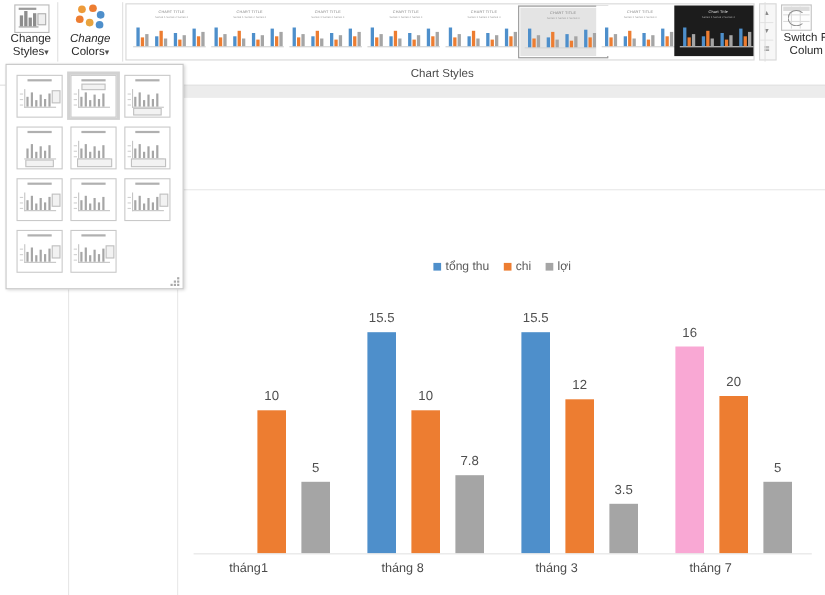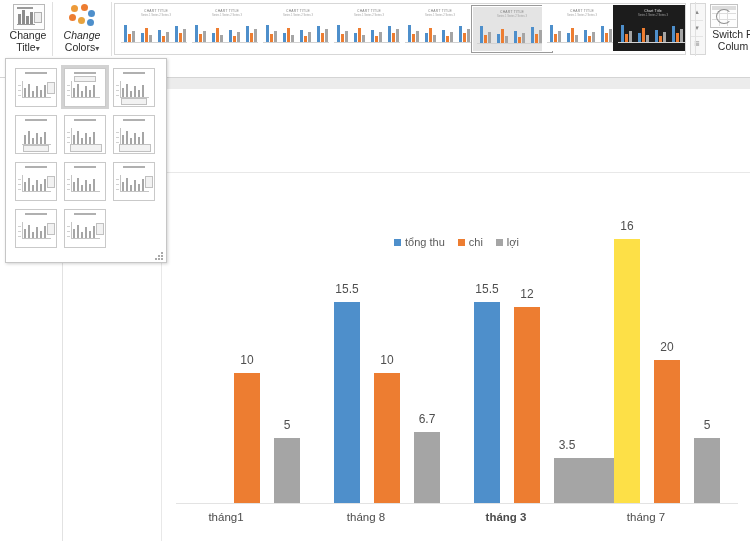--- a/index.html
+++ b/index.html
@@ -132,21 +132,21 @@
         <div class="ql-title"></div>
         <div class="ql-bar" style="left:4px;height:10px;"></div>
         <div class="ql-bar" style="left:8px;height:14px;"></div>
         <div class="ql-bar" style="left:12px;height:8px;"></div>
         <div class="ql-bar" style="left:16px;height:12px;"></div>
         <div class="ql-ax"></div>
         <div class="ql-leg"></div>
       </div>
       <div class="btn-label" style="top:27px;">Change</div>
       <div class="btn-label" style="top:39px;">
-        <span>Title</span><span class="caret">▾</span>
+        <span>Styles</span><span class="caret">▾</span>
       </div>
     </div>
 
     <div id="change-colors">
       <div id="cc-icon">
         <i style="left:4px;top:1px;background:#ED9B3A;"></i>
         <i style="left:14px;top:0px;background:#ED7D31;"></i>
         <i style="left:21px;top:6px;background:#4E8FCB;"></i>
         <i style="left:2px;top:10px;background:#ED7D31;"></i>
         <i style="left:11px;top:13px;background:#E8A33D;"></i>
@@ -298,20 +298,21 @@
             <div class="cs-bar" style="left: 63px; bottom: 9px; height: 9px; background: rgb(237, 125, 49);"></div>
             <div class="cs-bar" style="left: 67px; bottom: 9px; height: 13px; background: rgb(165, 165, 165);"></div>
           </div>
         </div>
       <div id="cs-scroll">
         <div class="cs-sb" style="top:0px;">▴</div>
         <div class="cs-sb" style="top:16px;">▾</div>
         <div class="cs-sb" style="top:32px;border-bottom:none;">≣</div>
       </div>
     </div>
+    <div id="chart-styles-label">Chart Styles</div>
 
     <div class="grp-divider" style="left:695px;"></div>
 
     <div id="switch-rc">
       <div id="src-icon">
         <div class="gl" style="left:1px;top:1px;width:24px;height:4px;"></div>
         <div class="gl" style="left:1px;top:8px;width:24px;height:1px;"></div>
         <div class="gl" style="left:1px;top:14px;width:24px;height:1px;"></div>
         <div class="gl" style="left:8px;top:1px;width:1px;height:20px;"></div>
         <div class="gl" style="left:16px;top:1px;width:1px;height:20px;"></div>
@@ -356,50 +357,50 @@
             </div>
           </div>
           <div class="group" style="left: 146px; width: 140px;">
             <div class="bar" style="left: 12px; height: 201.5px; background: rgb(78, 143, 203);">
               <div class="dlbl">15.5</div>
             </div>
             <div class="bar" style="left: 52px; height: 130px; background: rgb(237, 125, 49);">
               <div class="dlbl">10</div>
             </div>
             <div class="bar" style="left: 92px; height: 71.5px; background: rgb(165, 165, 165);">
-              <div class="dlbl">6.7</div>
+              <div class="dlbl">7.8</div>
             </div>
           </div>
           <div class="group" style="left: 286px; width: 140px;">
             <div class="bar" style="left: 12px; height: 201.5px; background: rgb(78, 143, 203);">
               <div class="dlbl">15.5</div>
             </div>
-            <div class="bar" style="left: 52px; height: 196px; background: rgb(237, 125, 49);">
+            <div class="bar" style="left: 52px; height: 140px; background: rgb(237, 125, 49);">
               <div class="dlbl">12</div>
             </div>
-            <div class="bar" style="left: 92px; height: 45.5px; background: rgb(165, 165, 165); padding-left: 36px;">
+            <div class="bar" style="left: 92px; height: 45.5px; background: rgb(165, 165, 165);">
               <div class="dlbl">3.5</div>
             </div>
           </div>
           <div class="group" style="left: 426px; width: 140px;">
-            <div class="bar" style="left: 12px; height: 264px; background: #fde047;">
+            <div class="bar" style="left: 12px; height: 188px; background: #f9a8d4;">
               <div class="dlbl">16</div>
             </div>
             <div class="bar" style="left: 52px; height: 143px; background: rgb(237, 125, 49);">
               <div class="dlbl">20</div>
             </div>
             <div class="bar" style="left: 92px; height: 65px; background: rgb(165, 165, 165);">
               <div class="dlbl">5</div>
             </div>
           </div>
         </div>
       <div id="baseline"></div>
     <div class="catlbl" style="left: 4px;">tháng1</div>
         <div class="catlbl" style="left: 144px;">tháng 8</div>
-        <div class="catlbl" style="left: 284px; font-weight: bold;">tháng 3</div>
+        <div class="catlbl" style="left: 284px;">tháng 3</div>
         <div class="catlbl" style="left: 424px;">tháng 7</div>
       </div>
 
   </div>
 </div>
 
 <div id="ql-dropdown">
   <div id="ql-grip">
     <span style="left:6px;top:0;"></span>
       <span style="left:3px;top:3px;"></span>

